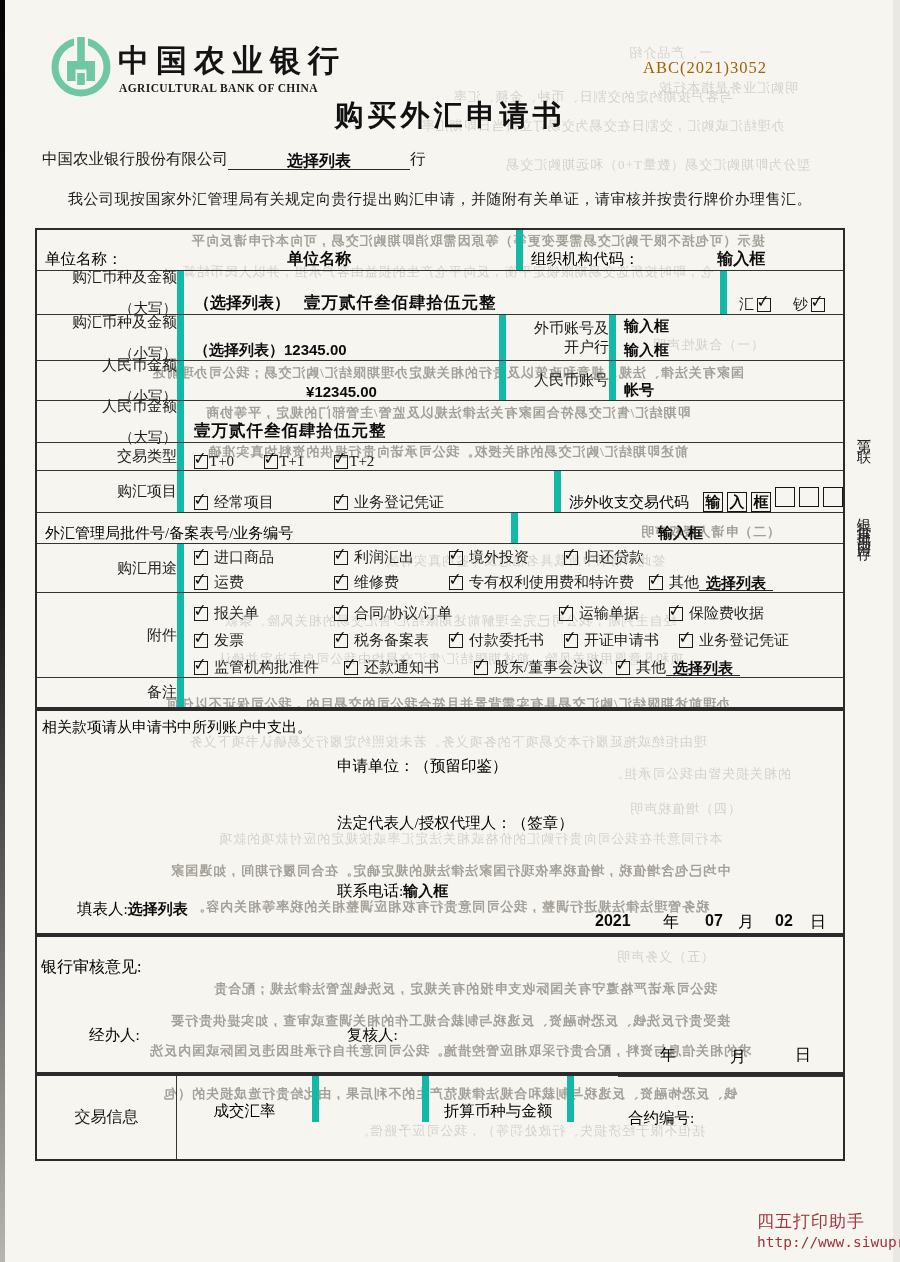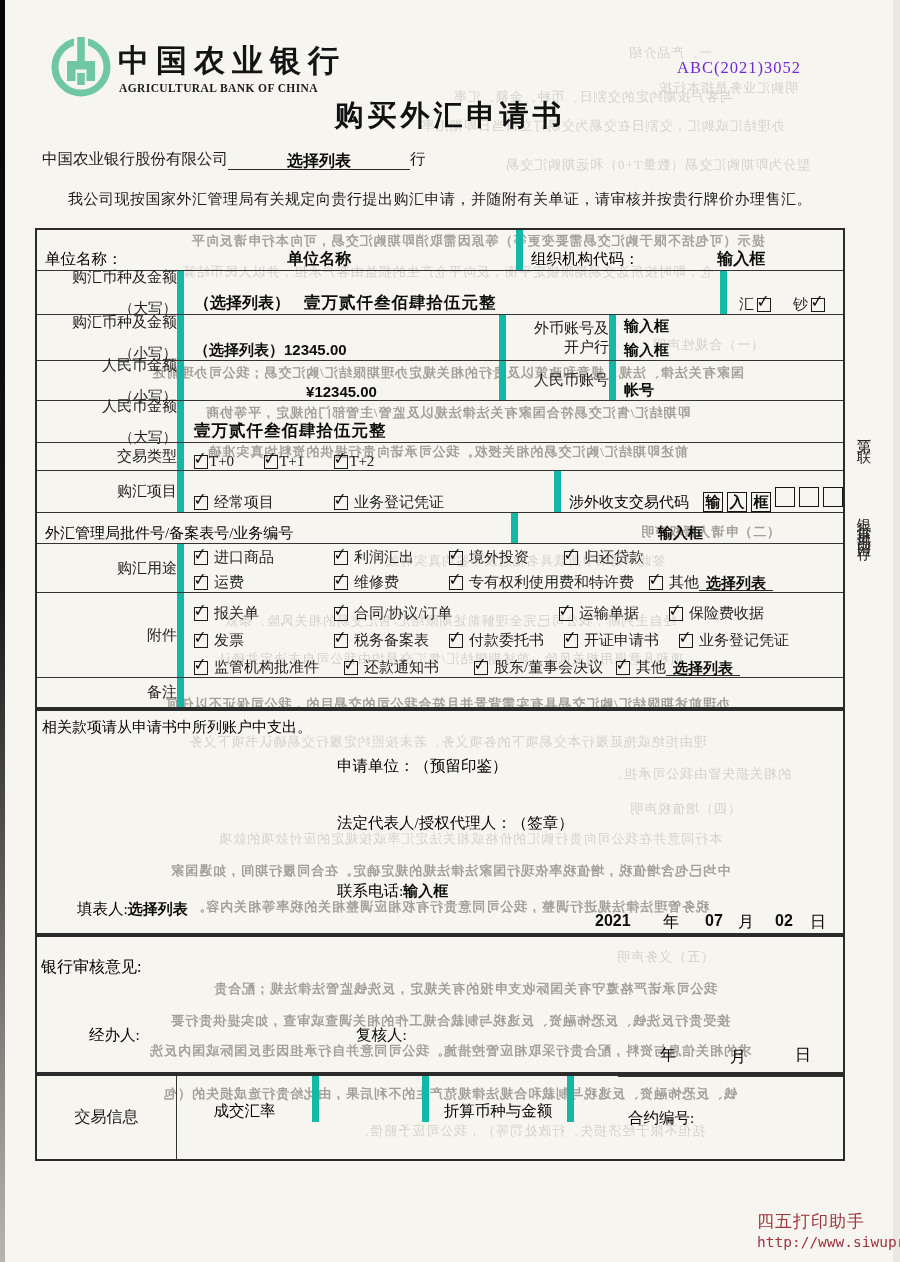--- a/index.html
+++ b/index.html
@@ -15,21 +15,21 @@
       white-space:nowrap;text-align:center;overflow:hidden;height:17px;letter-spacing:1px;}
   .btd{color:#8f8c84;opacity:.8;font-weight:600;}
 
   .fg{position:absolute;inset:0;z-index:1;}
   .fill{font-family:"Liberation Sans","DejaVu Sans",sans-serif;font-weight:700;color:#0d0d0d;}
 
   
   .logo{position:absolute;left:50px;top:36px;}
   .bank-cn{position:absolute;left:118px;top:40px;font-size:31px;font-weight:600;color:#141414;letter-spacing:7px;}
   .bank-en{position:absolute;left:119px;top:82px;font-size:11.5px;font-weight:700;color:#1a1a1a;letter-spacing:.4px;}
-  .doc-code{position:absolute;left:677px;top:58px;font-size:16.5px;color:#6d28d9;letter-spacing:1px;}
+  .doc-code{position:absolute;left:643px;top:58px;font-size:16.5px;color:#a16207;letter-spacing:1px;}
   .title{position:absolute;left:0;top:96px;width:900px;text-align:center;font-size:29px;font-weight:700;
          color:#111;letter-spacing:4px;margin:0;}
   .branch-line{position:absolute;left:42px;top:149px;font-size:15.5px;color:#1c1c1c;}
   .blank-u{display:inline-block;width:182px;border-bottom:1.5px solid #2a2a2a;text-align:center;
            vertical-align:-2px;line-height:16px;}
   .intro{position:absolute;left:38px;top:190px;width:800px;font-size:15px;color:#1c1c1c;
          text-indent:2em;letter-spacing:.5px;margin:0;}
 
   
   .box{position:absolute;left:35px;width:810px;border:2px solid #2b2b2b;box-sizing:border-box;background:transparent;}
@@ -418,21 +418,21 @@
         <span class="abs fill f16" style="left:668px;top:201px">07</span>
         <span class="abs f16" style="left:701px;top:201px">月</span>
         <span class="abs fill f16" style="left:738px;top:201px">02</span>
         <span class="abs f16" style="left:773px;top:201px">日</span>
       </div>
     </div>
 
     <div class="box review-box">
       <div class="abs" style="left:4px;top:20px;font-size:16px">银行审核意见:</div>
       <div class="abs" style="left:52px;top:88px;font-size:15.5px">经办人:</div>
-      <div class="abs" style="left:319px;top:88px;font-size:15.5px">复核人:</div>
+      <div class="abs" style="left:310px;top:88px;font-size:15.5px">复核人:</div>
       <span class="abs f16" style="left:623px;top:108px">年</span>
       <span class="abs f16" style="left:693px;top:110px">月</span>
       <span class="abs f16" style="left:758px;top:108px">日</span>
     </div>
 
     <div class="box deal-table">
       <div class="deal-label">交易信息</div>
       <div class="deal-right">
         <div class="deal-top">
           <div class="cell" style="flex:0 0 135px">成交汇率</div>

